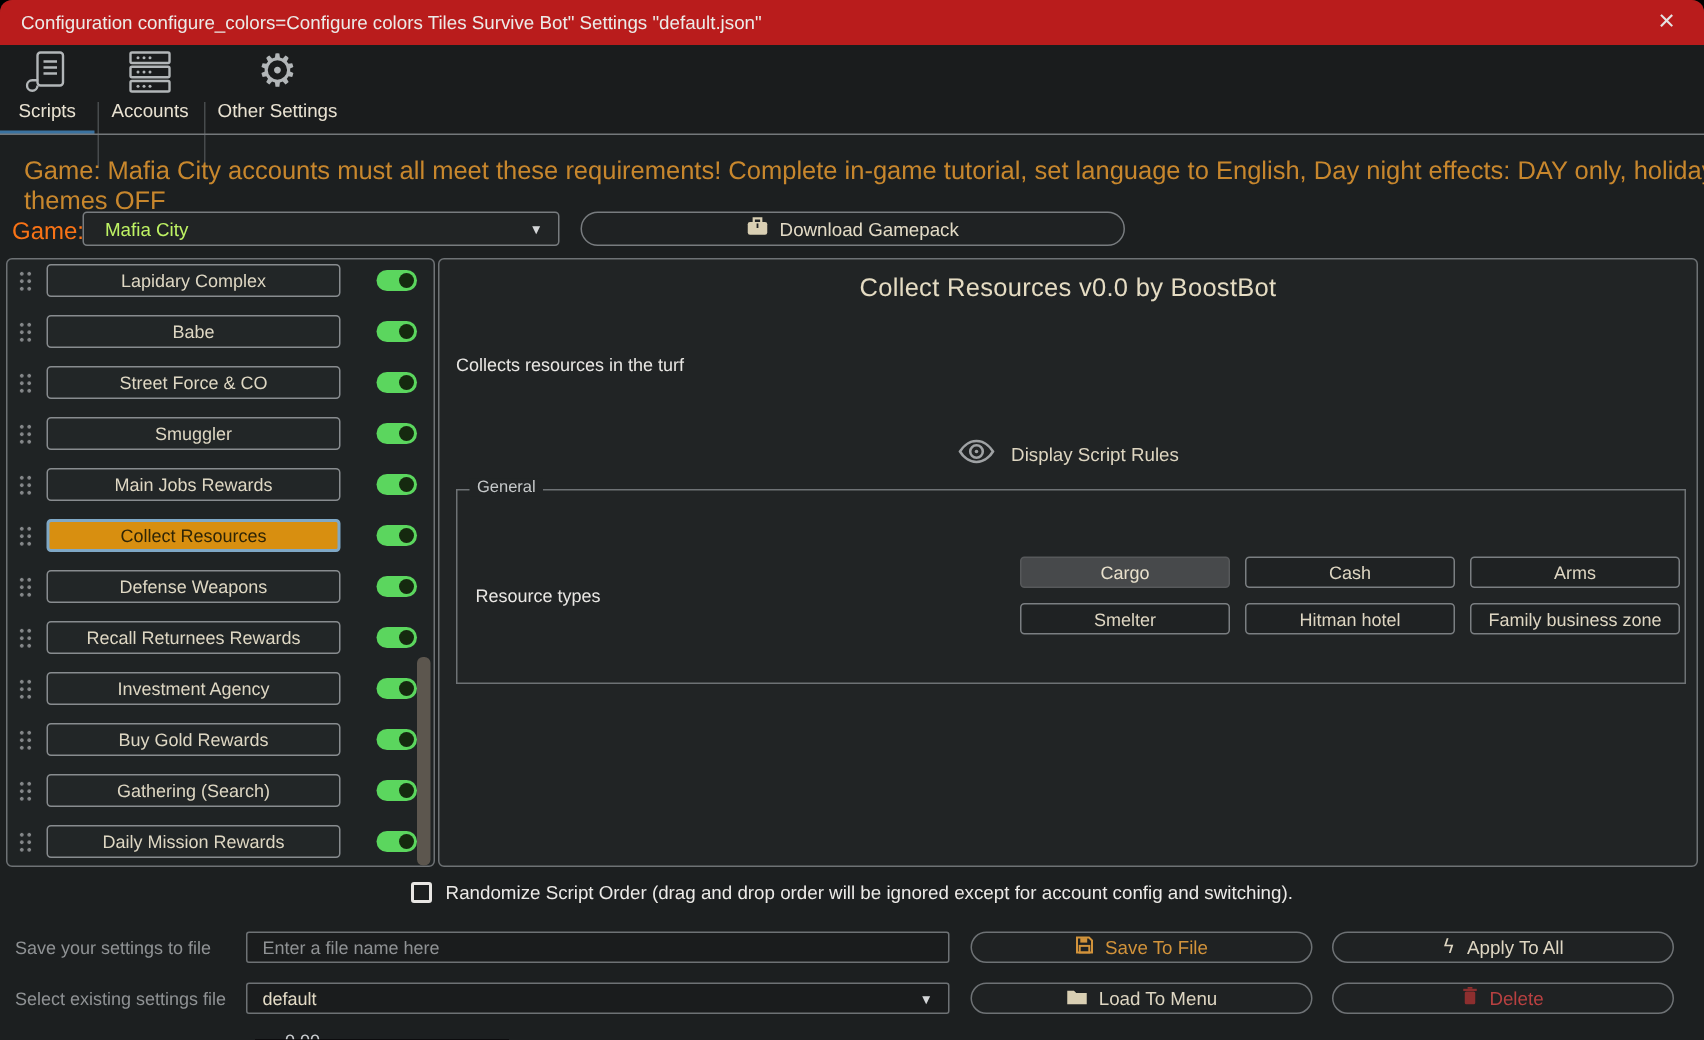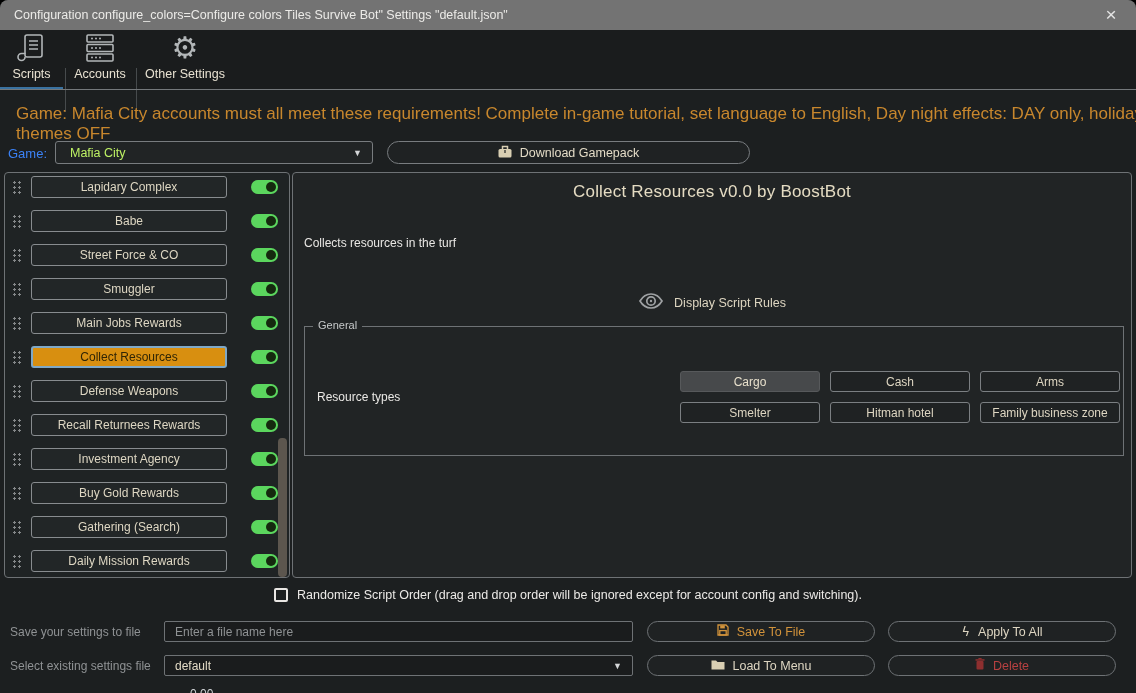--- a/index.html
+++ b/index.html
@@ -1,36 +1,36 @@
 <!DOCTYPE html>
 <html><head>
 <meta charset="utf-8">
 <style>
   html,body{margin:0;padding:0;background:#000;}
   *{box-sizing:border-box;font-family:"Liberation Sans","DejaVu Sans",sans-serif;}
   #window{position:relative;width:1136px;height:693px;background:#1c1f20;color:#e9e7e4;
           overflow:hidden;border-radius:8px 8px 0 0;}
   
-  .titlebar{position:absolute;left:0;top:0;width:100%;height:30px;background:#737373;}
+  .titlebar{position:absolute;left:0;top:0;width:100%;height:30px;background:#b91c1c;}
   .titlebar .title{position:absolute;left:14px;top:8px;font-size:12.5px;color:#ecebe8;white-space:nowrap;}
   .close-btn{position:absolute;right:10px;top:2px;width:30px;height:26px;font-size:19px;color:#e4e4e4;
              display:flex;align-items:center;justify-content:center;cursor:default;}
   
   .tabbar{position:absolute;left:0;top:30px;width:100%;height:60px;background:#1a1c1d;}
   .tabbar .hline{position:absolute;left:0;bottom:0;width:100%;height:1px;background:#74787b;}
   .tab{position:absolute;top:0;height:60px;display:flex;flex-direction:column;align-items:center;justify-content:flex-start;}
   .tab .ticon{height:36px;display:flex;align-items:center;justify-content:center;color:#b2b6b8;}
   .tab .tlabel{font-size:12.5px;color:#e9e2d2;margin-top:1px;}
   .tab.active .underline{position:absolute;left:0;bottom:0;width:100%;height:3px;background:#3a72a0;}
   .tabsep{position:absolute;top:38px;width:1px;height:44px;background:#474b4d;}
   .gear-glyph{font-size:30px;line-height:30px;color:#b2b6b8;font-family:"DejaVu Sans",sans-serif;}
   
   .warning{position:absolute;left:16px;top:104px;width:100%;font-size:17px;color:#c8872d;}
   
-  .game-label{position:absolute;left:8px;top:146px;font-size:13px;color:#3b82f6;}
+  .game-label{position:absolute;left:8px;top:146px;font-size:16px;color:#f97316;}
   .game-select{position:absolute;left:55px;top:141px;width:318px;height:23px;background:#212425;
                border:1px solid #787c7f;border-radius:3px;display:flex;align-items:center;}
   .game-select .val{margin-left:14px;font-size:12.5px;color:#bef264;}
   .game-select .arrow{position:absolute;right:10px;font-size:9px;color:#d4d6d8;}
   .dl-btn{position:absolute;left:387px;top:141px;width:363px;height:23px;border:1px solid #787c7f;
           border-radius:12px;background:#1f2223;display:flex;align-items:center;justify-content:center;gap:8px;}
   .dl-btn .lbl{font-size:12.5px;color:#e3dbc6;}
   
   .sidebar{position:absolute;left:4px;top:172px;width:286px;height:406px;border:1px solid #6e7275;
            border-radius:4px;background:#1f2324;}

